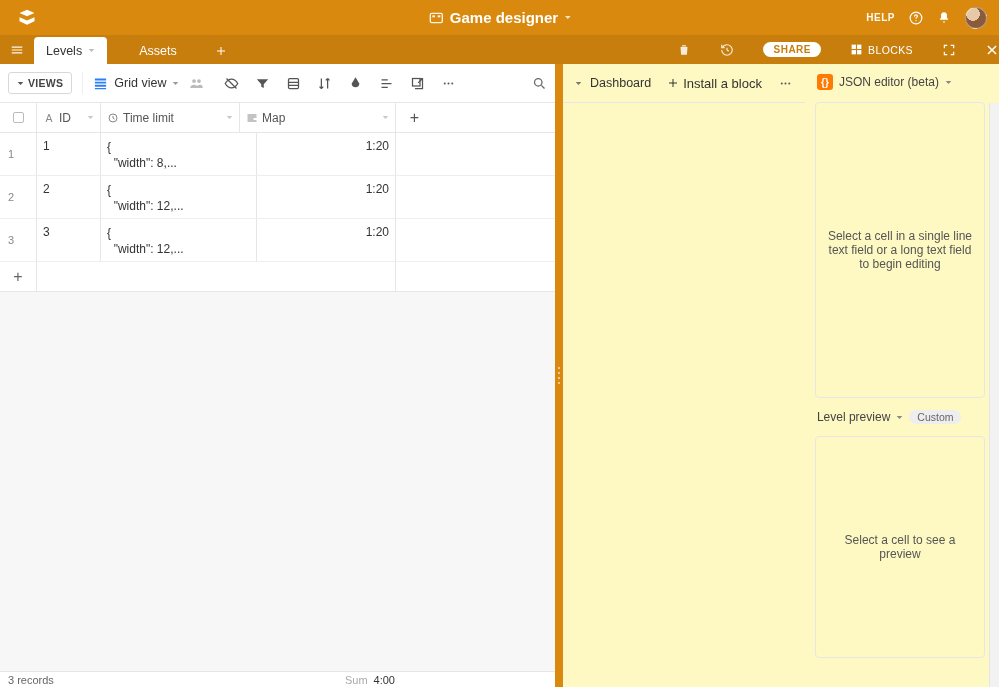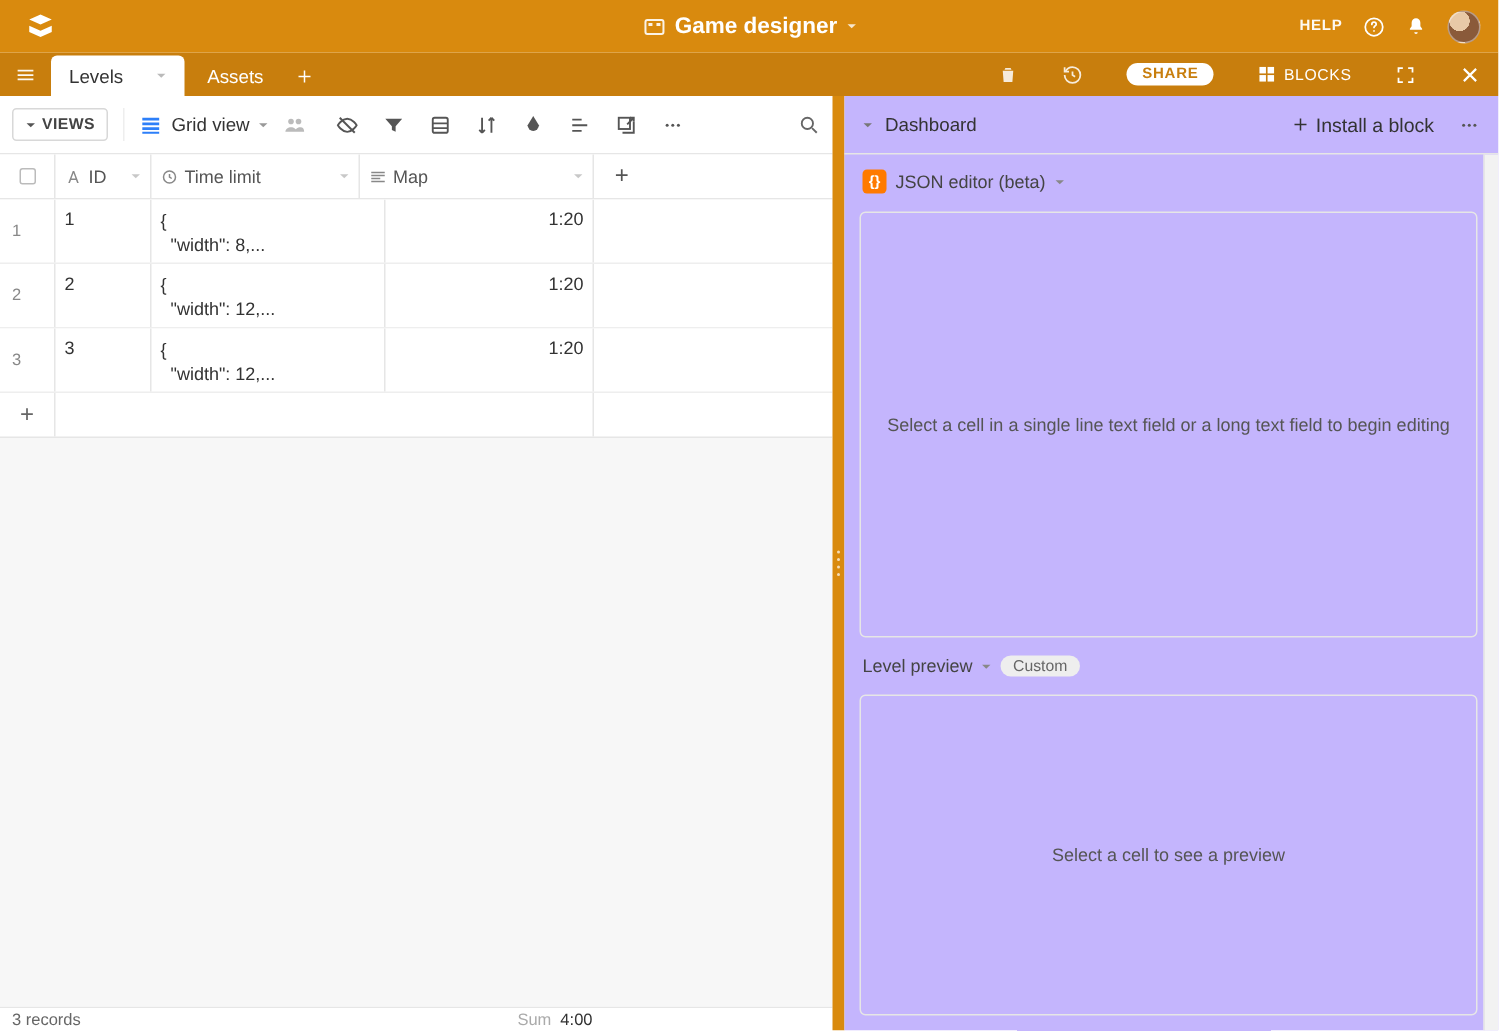--- a/index.html
+++ b/index.html
@@ -22,34 +22,34 @@
   .topbar-right{margin-left:auto;display:flex;align-items:center;gap:14px}
   .help{font-size:10px;letter-spacing:.5px;font-weight:700;opacity:.95}
   .avatar{width:22px;height:22px;border-radius:50%;background:radial-gradient(circle at 35% 30%, #e8c9a7 0 35%, #8a5a3a 36% 100%);border:1px solid rgba(255,255,255,.4)}
 
   .icon{display:inline-flex;align-items:center;justify-content:center}
   .icon svg{display:block}
 
   
   .tabsbar{height:29px;background:var(--brand-dark);display:flex;align-items:flex-end;color:#fff}
   .tabsbar .hamburger{width:34px;height:29px;display:flex;align-items:center;justify-content:center;opacity:.95}
-  .tab{height:27px;padding:0 12px;display:flex;align-items:center;gap:22px;font-size:12.5px;border-radius:4px 4px 0 0;margin-right:3px;cursor:pointer}
+  .tab{height:27px;padding:0 12px;display:flex;align-items:center;gap:6px;font-size:12.5px;border-radius:4px 4px 0 0;margin-right:20px;cursor:pointer}
   .tab.active{background:#fff;color:#333}
   .tab .caret{opacity:.5}
   .tab.add{width:24px;justify-content:center;padding:0}
-  .tabsbar-right{margin-left:auto;display:flex;align-items:center;gap:29px;padding-right:12px;height:100%}
+  .tabsbar-right{margin-left:auto;display:flex;align-items:center;gap:29px;padding-right:0;height:100%}
   .share-pill{background:#fff;color:var(--brand-dark);font-size:10px;font-weight:700;letter-spacing:.5px;padding:2px 10px;border-radius:10px}
   .blocks-btn{display:flex;align-items:flex-end;gap:5px;font-size:10.5px;font-weight:400;letter-spacing:.4px}
 
   
   .main{flex:1;display:flex;min-height:0}
   .left{flex:0 0 555px;display:flex;flex-direction:column;border-right:0}
   .gutter{flex:0 0 8px;background:var(--brand);position:relative;display:flex;align-items:center;justify-content:center}
   .gutter-dots{width:4px;height:22px;opacity:.7}
-  .right{flex:1;display:flex;flex-direction:column;background:#c4b5fd;position:relative}
+  .right{flex:1;display:flex;flex-direction:row;background:#fef9c3;position:relative}
 
   
   .lt{height:39px;border-bottom:1px solid var(--line);display:flex;align-items:center;gap:10px;padding:0 8px;background:#fff}
   .views-btn{border:1px solid #d8d8d8;border-radius:3px;padding:4px 8px;display:flex;align-items:center;gap:4px;font-size:10.5px;font-weight:600;color:#444;letter-spacing:.3px}
   .gridview{display:flex;align-items:center;gap:6px;font-size:12.5px;color:#333}
   .gridview .grid-ico{color:#2d7ff9}
   .lt .tool-group{display:flex;align-items:center;gap:16px;margin-left:10px;color:var(--icon)}
   .lt .spacer{flex:1}
 
   

